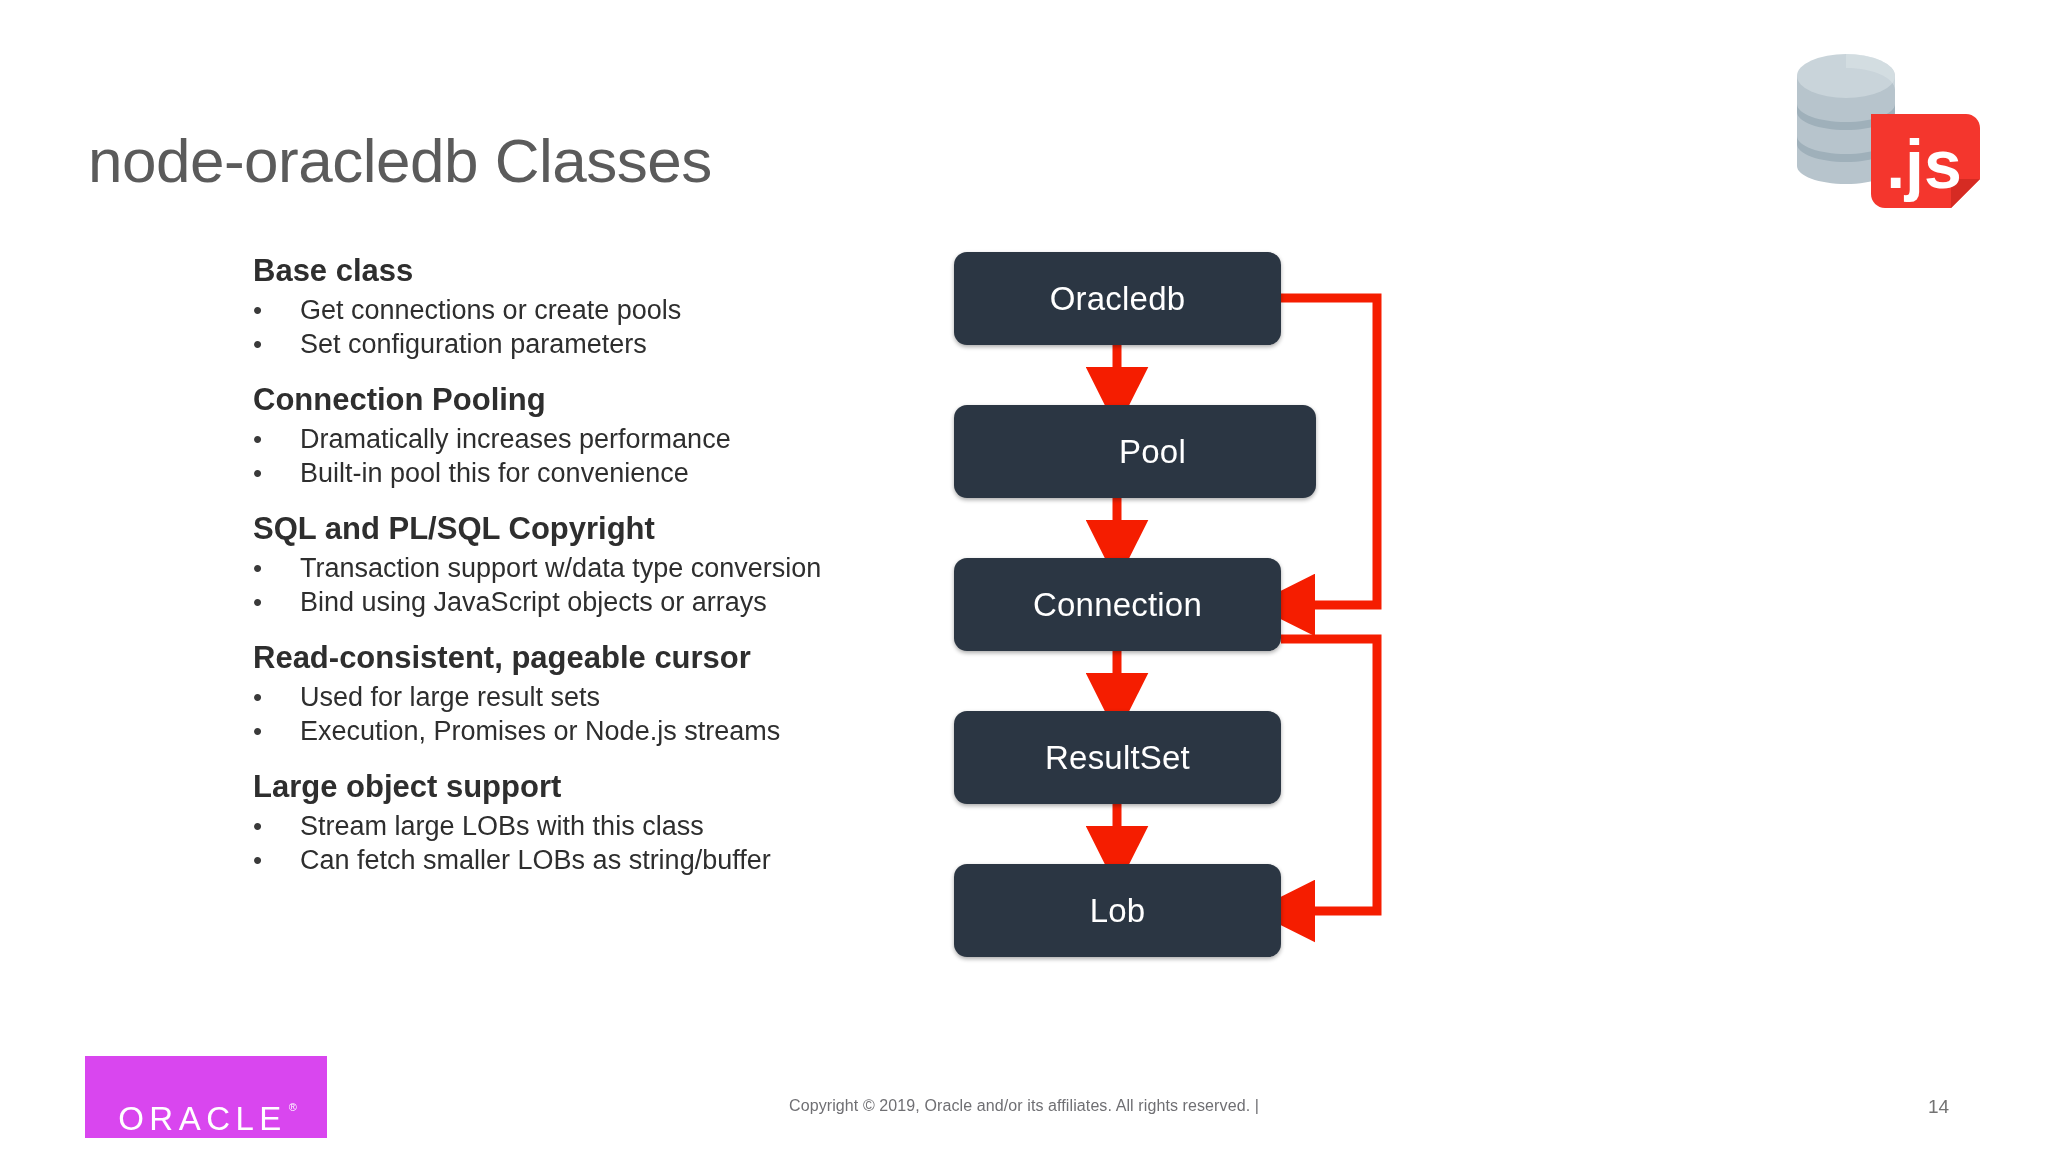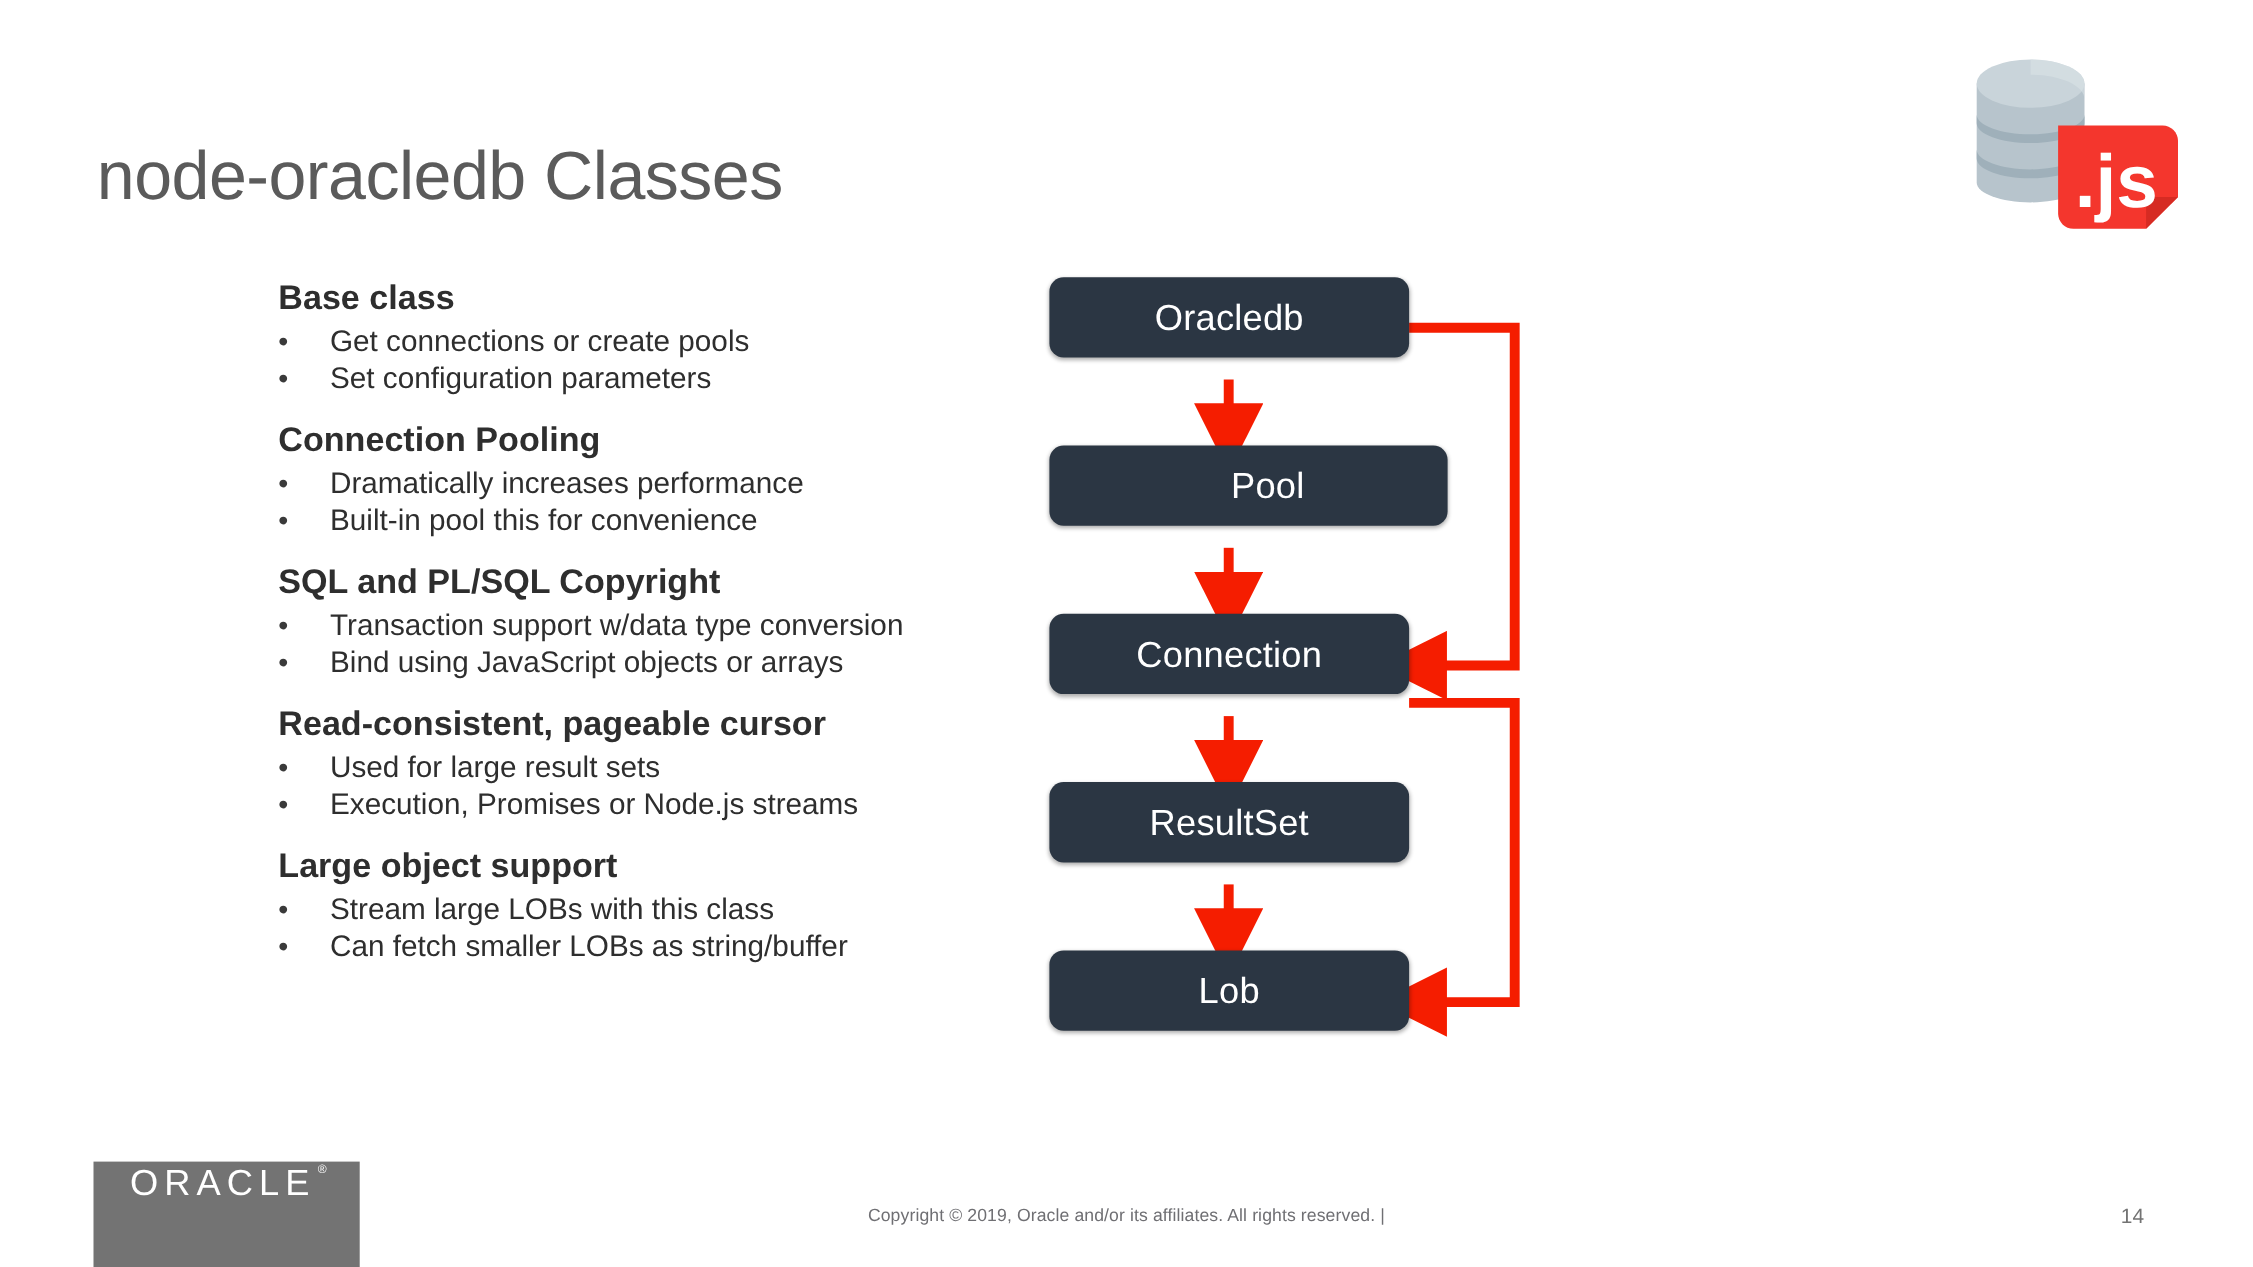--- a/index.html
+++ b/index.html
@@ -83,21 +83,21 @@
   }
   .flow svg {
     position: absolute;
     left: 0;
     top: 0;
   }
   .node {
     position: absolute;
     left: 14px;
     width: 327px;
-    height: 73px;
+    height: 93px;
     background: #2b3643;
     border-radius: 13px;
     box-shadow: 0 2px 4px rgba(0,0,0,0.33);
     display: flex;
     align-items: center;
     justify-content: center;
     color: #ffffff;
     font-size: 33px;
     font-weight: 400;
     letter-spacing: 0.2px;
@@ -117,24 +117,24 @@
     height: 170px;
   }
   .logo-mark svg { display: block; }
 
   
   .oracle-logo {
     position: absolute;
     left: 85px;
     top: 1056px;
     width: 242px;
-    height: 96px;
-    background: #737373;
+    height: 82px;
+    background: #d946ef;
     display: flex;
-    align-items: flex-start;
+    align-items: flex-end;
     justify-content: center;
   }
   .oracle-wordmark {
     color: #ffffff;
     font-size: 33px;
     font-weight: 400;
     letter-spacing: 5.5px;
     position: relative;
     padding-right: 7px;
   }

